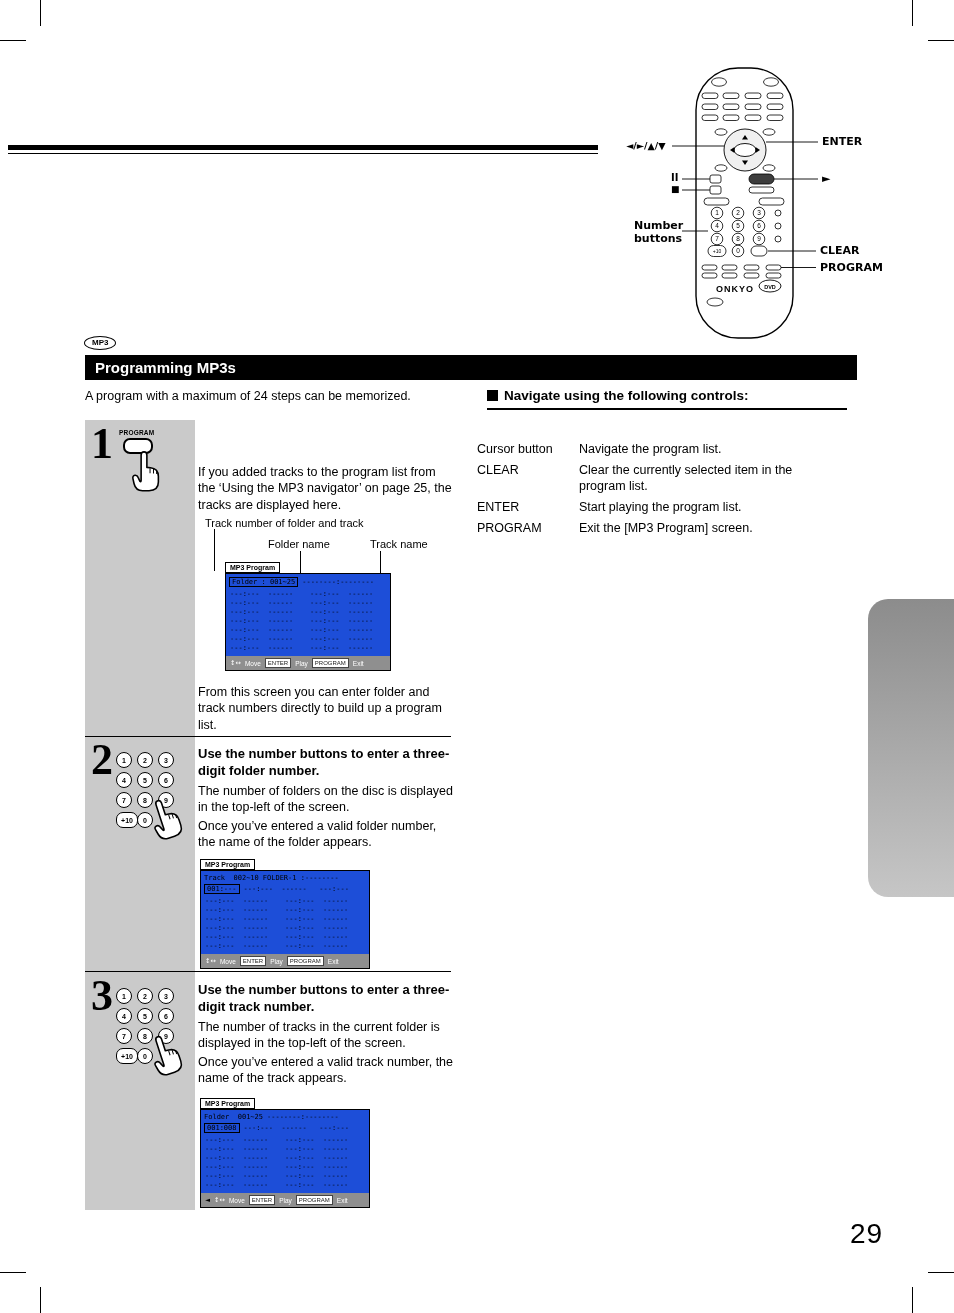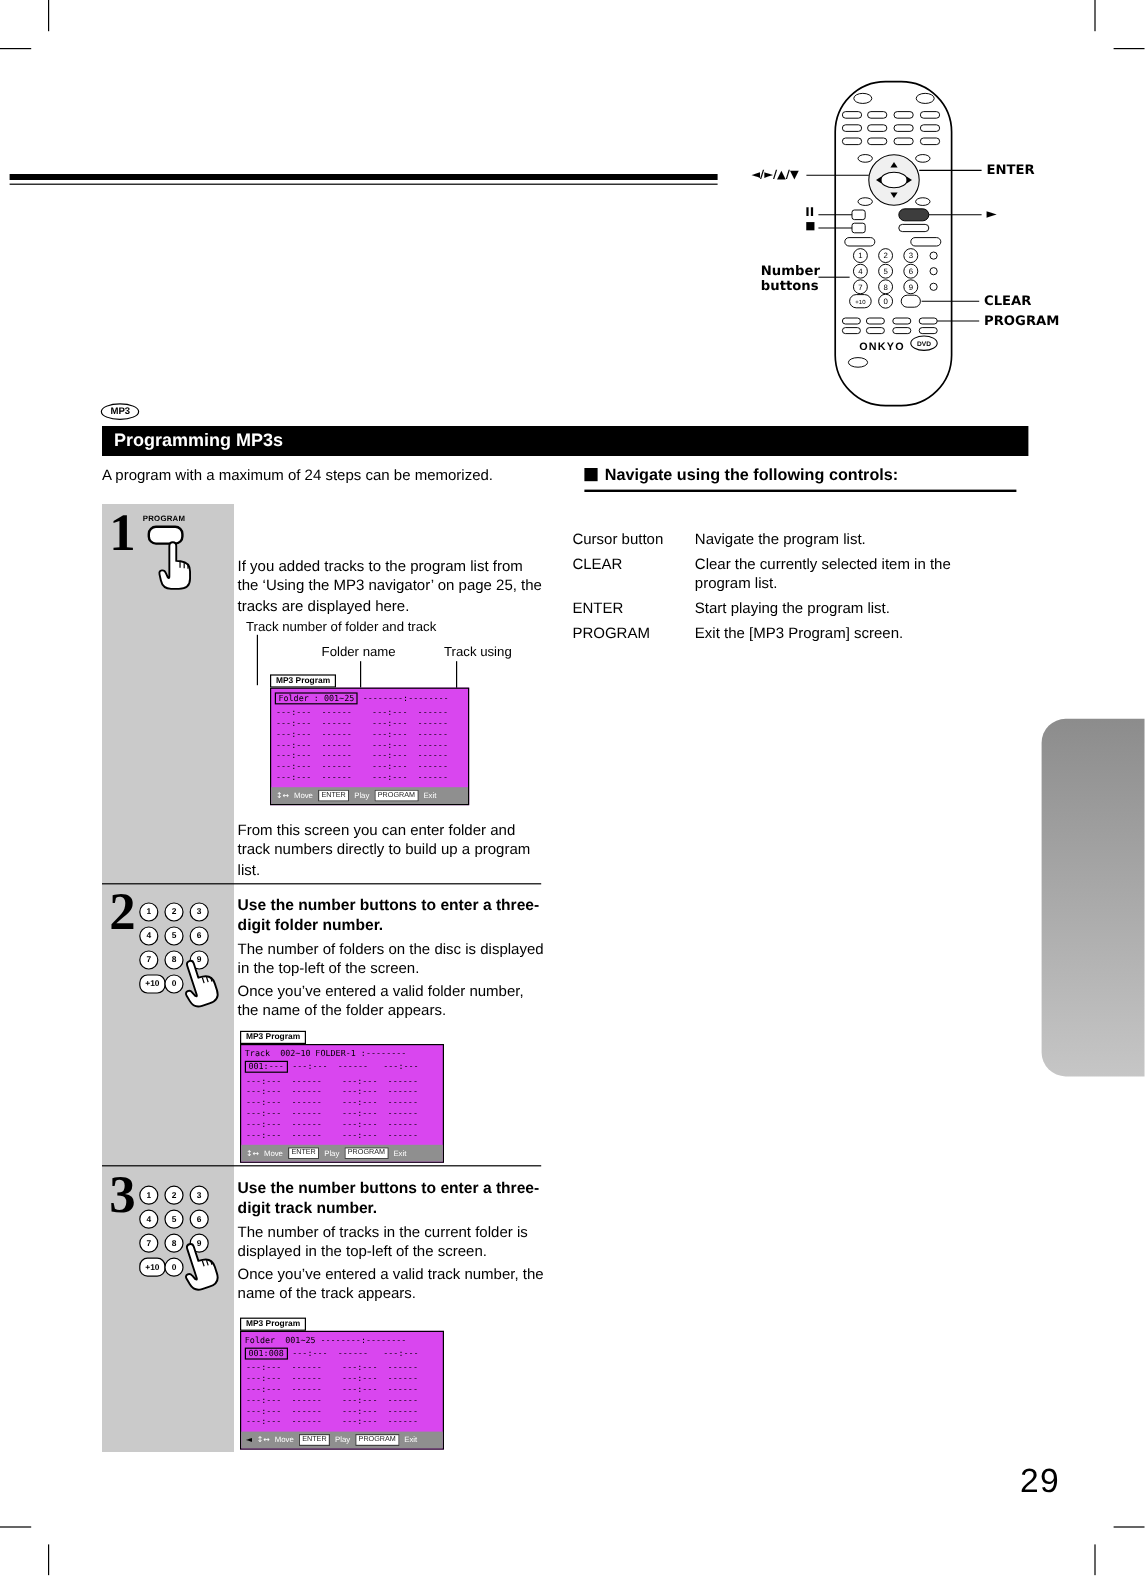--- a/index.html
+++ b/index.html
@@ -30,21 +30,21 @@
 
   .prog-label{font-size:6.5px;font-weight:bold;letter-spacing:.2px;}
   .oval-btn{width:26px;height:12px;border:2px solid #000;border-radius:7px;margin:2px 0 0 4px;background:#fff;}
   .keypad{position:absolute;display:grid;grid-template-columns:repeat(3,14px);gap:4px 7px;}
   .key{width:14px;height:14px;border:1px solid #000;border-radius:50%;background:#fff;font-size:7px;font-weight:bold;display:flex;align-items:center;justify-content:center;}
   .key.wide{width:20px;border-radius:7px;}
   .hand{position:absolute;}
 
   .osd{position:absolute;}
   .osd-tab{display:inline-block;border:1px solid #000;background:#fff;font-size:7px;font-weight:bold;padding:1px 4px;position:relative;z-index:2;}
-  .osd-box{border:1px solid #000;background:#d946ef;margin-top:-1px;position:relative;z-index:1;}
+  .osd-box{border:1px solid #000;background:#1d4ed8;margin-top:-1px;position:relative;z-index:1;}
   .osd-hdr,.osd-first{display:flex;gap:4px;align-items:center;padding:3px 3px 1px;font-family:"DejaVu Sans Mono",monospace;font-size:7px;}
   .osd-first{padding-top:1px;align-items:center;}
   .hdr-box{border:1px solid #000;padding:0 2px;white-space:pre;}
   .hdr-plain,.hdr-rest{white-space:pre;}
   .osd-rows{padding:2px 0 3px;}
   .osd-row{font-family:"DejaVu Sans Mono",monospace;font-size:7px;line-height:9px;padding:0 4px;white-space:pre;}
   .osd-bar{display:flex;align-items:center;gap:4px;background:#8f8f8f;color:#fff;font-size:6.5px;padding:2px 4px;}
   .bar-box{background:#fff;color:#222;border:1px solid #444;padding:0 2px;font-size:6px;line-height:8px;}
   .bar-arrows,.bar-tri{font-family:"DejaVu Sans",sans-serif;font-size:6.5px;}
   .bar-tri{color:#000;}
@@ -223,21 +223,21 @@
     <div class="oval-btn"></div>
   </div>
   <svg class="hand" style="left:126px;top:449px" width="36" height="46" viewBox="0 0 24 32">
       <use href="#handshape"></use>
     </svg>
 
   <div class="step-body" style="top:464px">If you added tracks to the program list from the ‘Using the MP3 navigator’ on page 25, the tracks are displayed here.</div>
 
   <div class="callout" style="left:205px;top:517px">Track number of folder and track</div>
   <div class="callout" style="left:268px;top:538px">Folder name</div>
-  <div class="callout" style="left:370px;top:538px">Track using</div>
+  <div class="callout" style="left:370px;top:538px">Track name</div>
   <div class="vline" style="left:214px;top:529px;height:42px"></div>
   <div class="vline" style="left:300px;top:551px;height:22px"></div>
   <div class="vline" style="left:380px;top:551px;height:24px"></div>
 
   <div class="osd" style="left:225px;top:556px;width:166px">
     <div class="osd-tab">MP3 Program</div>
     <div class="osd-box">
       <div class="osd-hdr">
         <span class="hdr-box">Folder : 001~25</span>
         <span class="hdr-rest">--------:--------</span>

